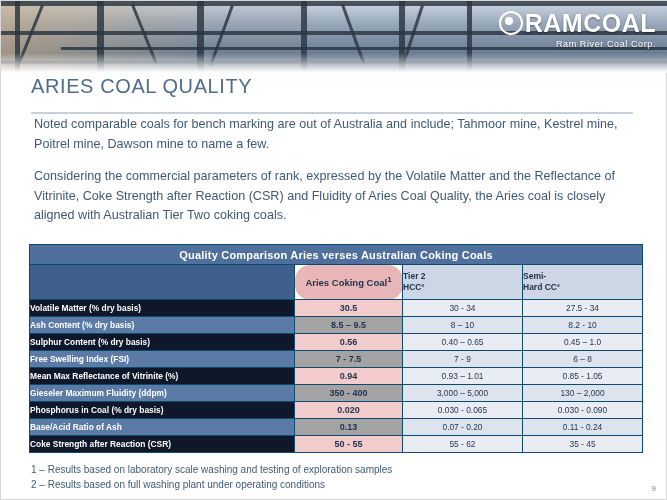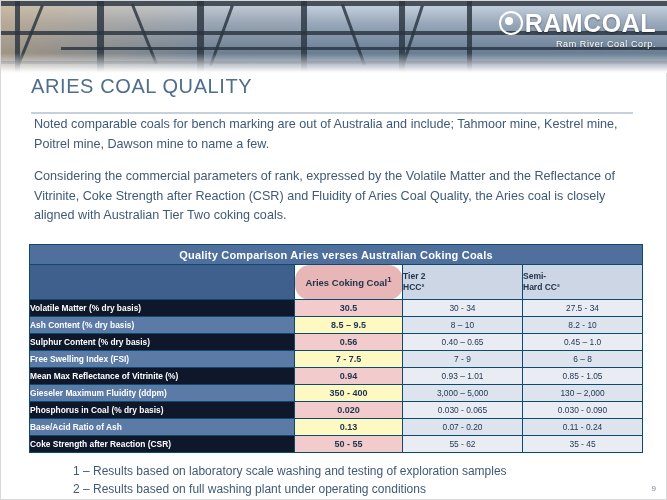--- a/index.html
+++ b/index.html
@@ -181,37 +181,36 @@
   .row-label.alt { background: #5b7aa6; }
   .cell-aries {
     background: #f2cccc;
     color: #1e3consulta;
     color: #1e3350;
     font-weight: bold;
     font-size: 9px;
     text-align: center;
     padding-right: 8px;
   }
-  .cell-aries.alt { background: #fef9c3; }
+  .cell-aries.alt { background: #a3a3a3; }
   .cell-plain {
     background: #e9edf3;
     color: #1e3350;
     font-size: 8.4px;
     text-align: center;
   }
   .cell-plain.alt { background: #dde4ed; }
 
   .footnotes {
     position: absolute;
     left: 30px;
     top: 461px;
-    font-size: 12px;
+    font-size: 10px;
     color: #3f5a75;
     line-height: 1.5;
-    margin-left: 42px;
   }
   .page-num {
     position: absolute;
     right: 10px;
     bottom: 6px;
     font-size: 8px;
     color: #7a8694;
   }
 </style>
 </head>

